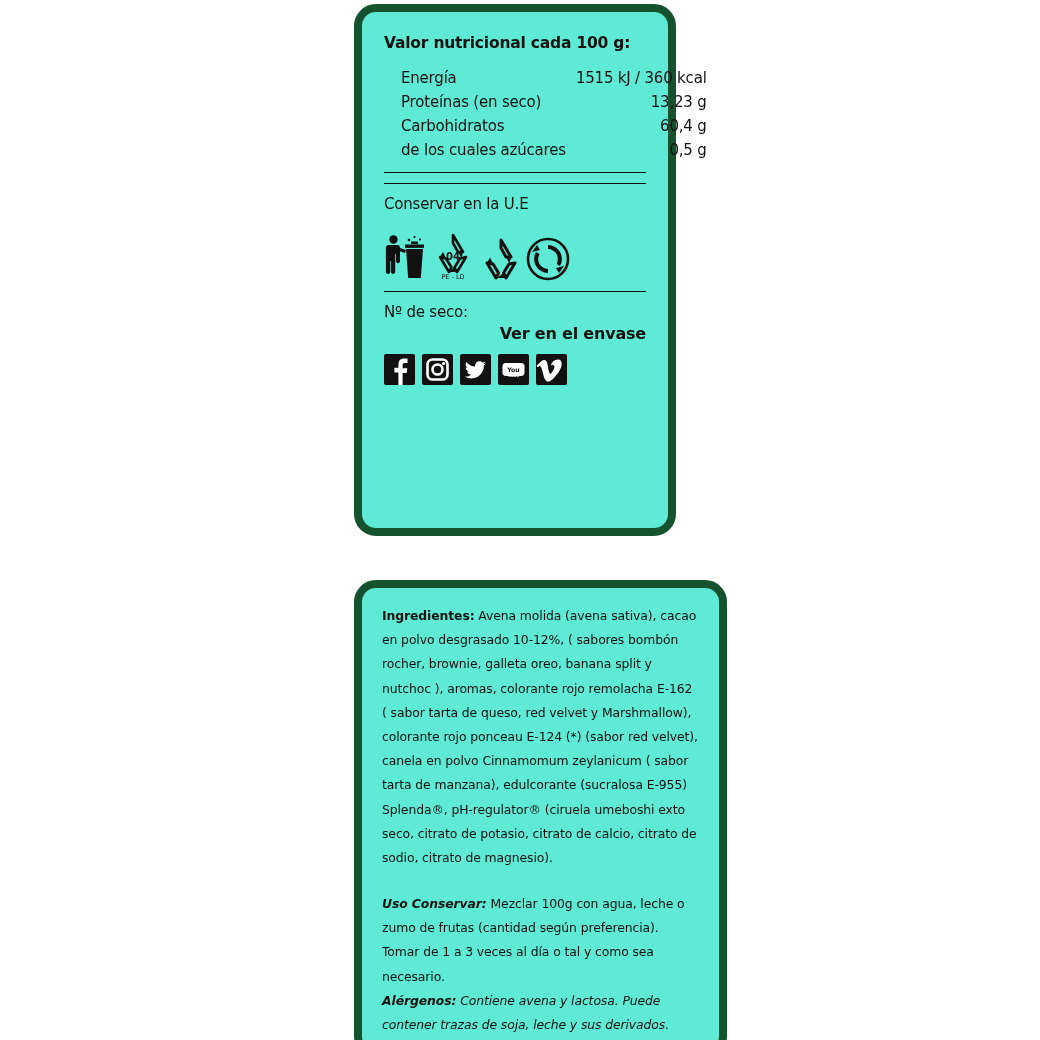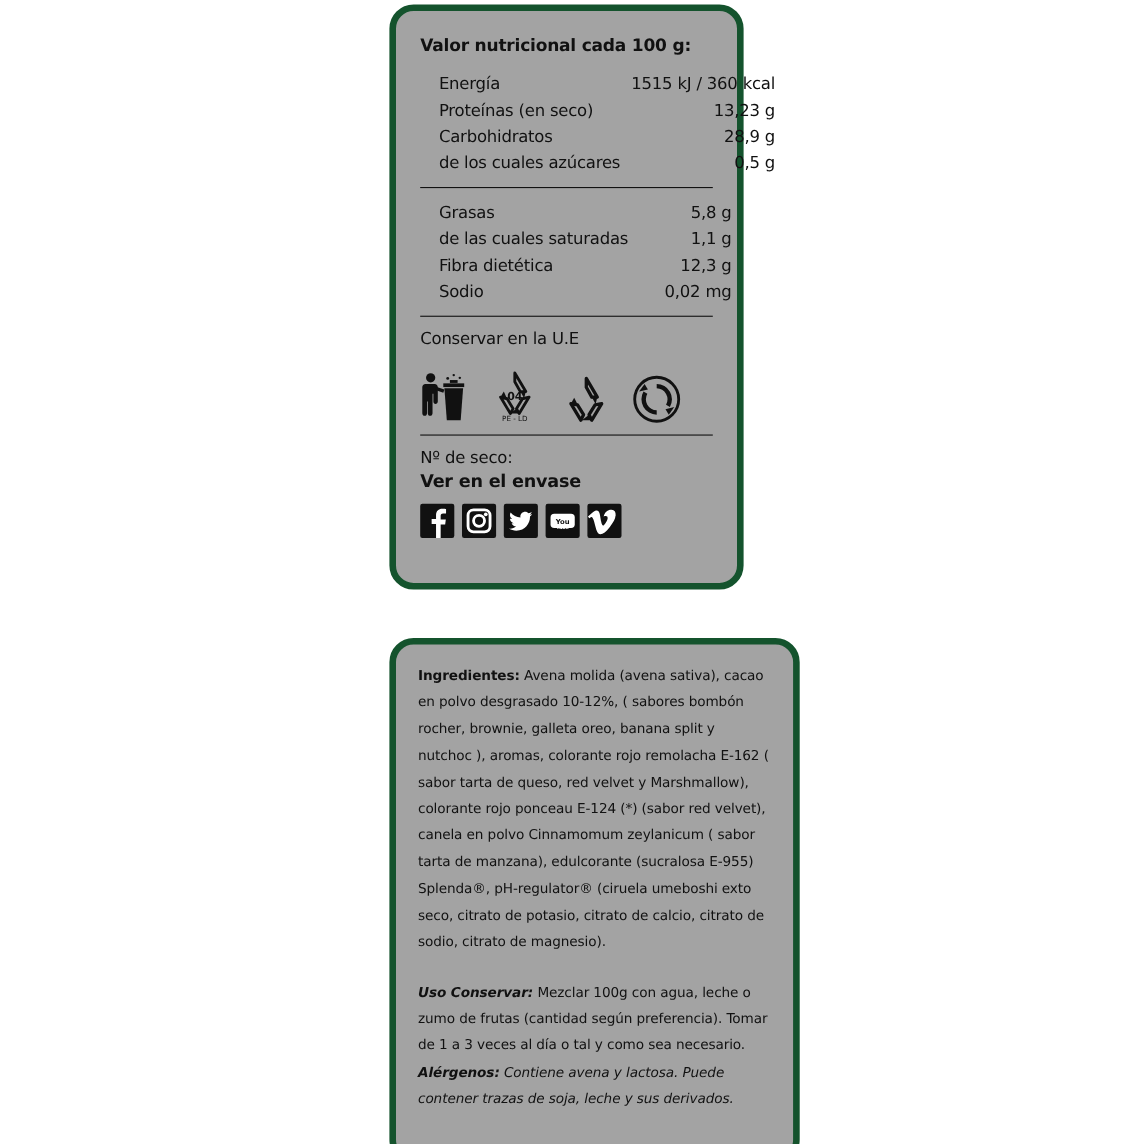--- a/index.html
+++ b/index.html
@@ -11,24 +11,24 @@
     width: 1040px;
     height: 1040px;
     position: relative;
     font-family: "DejaVu Sans", "Liberation Sans", sans-serif;
     color: #111111;
     overflow: hidden;
   }
 
   .panel {
     position: absolute;
-    border: 6px solid #14532d;
+    border: 8px solid #14532d;
     border-radius: 22px;
     box-sizing: border-box;
-    background: #a3a3a3;
+    background: #5eead4;
   }
 
   
   #nutrition-panel {
     left: 354px;
     top: 4px;
     width: 322px;
     height: 532px;
     padding: 18px 22px 10px 22px;
   }
@@ -69,35 +69,36 @@
   .storage {
     font-size: 15px;
     line-height: 1.38;
     letter-spacing: -0.2px;
     margin-top: 2px;
   }
 
   .symbol-row {
     display: flex;
     align-items: flex-end;
-    gap: 19px;
+    gap: 2px;
     margin-top: 10px;
     margin-bottom: 6px;
     height: 56px;
   }
   .symbol-row svg { display: block; }
 
   .bestbefore {
     font-size: 15px;
     line-height: 1.42;
     letter-spacing: -0.2px;
   }
   .bestbefore .strong {
     font-weight: bold;
     font-size: 16px;
+    text-align: right;
   }
 
   .social-row {
     display: flex;
     gap: 7px;
     margin-top: 8px;
   }
   .social {
     width: 31px;
     height: 31px;
@@ -156,51 +157,31 @@
       <tr>
         <td class="lbl">Energía</td>
         <td class="val">1515 kJ / 360 kcal</td>
       </tr>
       <tr>
         <td class="lbl">Proteínas (en seco)</td>
         <td class="val">13,23 g</td>
       </tr>
       <tr>
         <td class="lbl">Carbohidratos</td>
-        <td class="val">28,9 g</td>
+        <td class="val">60,4 g</td>
       </tr>
       <tr>
         <td class="lbl">de los cuales azúcares</td>
         <td class="val">0,5 g</td>
       </tr>
     </tbody>
   </table>
 
   <hr class="rule">
 
-  <table class="nutri">
-    <tbody>
-      <tr>
-        <td class="lbl">Grasas</td>
-        <td class="val">5,8 g</td>
-      </tr>
-      <tr>
-        <td class="lbl">de las cuales saturadas</td>
-        <td class="val">1,1 g</td>
-      </tr>
-      <tr>
-        <td class="lbl">Fibra dietética</td>
-        <td class="val">12,3 g</td>
-      </tr>
-      <tr>
-        <td class="lbl">Sodio</td>
-        <td class="val">0,02 mg</td>
-      </tr>
-    </tbody>
-  </table>
 
   <hr class="rule">
 
   <div class="storage">
     <div>Conservar en la U.E</div>
   </div>
 
   <div class="symbol-row">
 
     <span>

